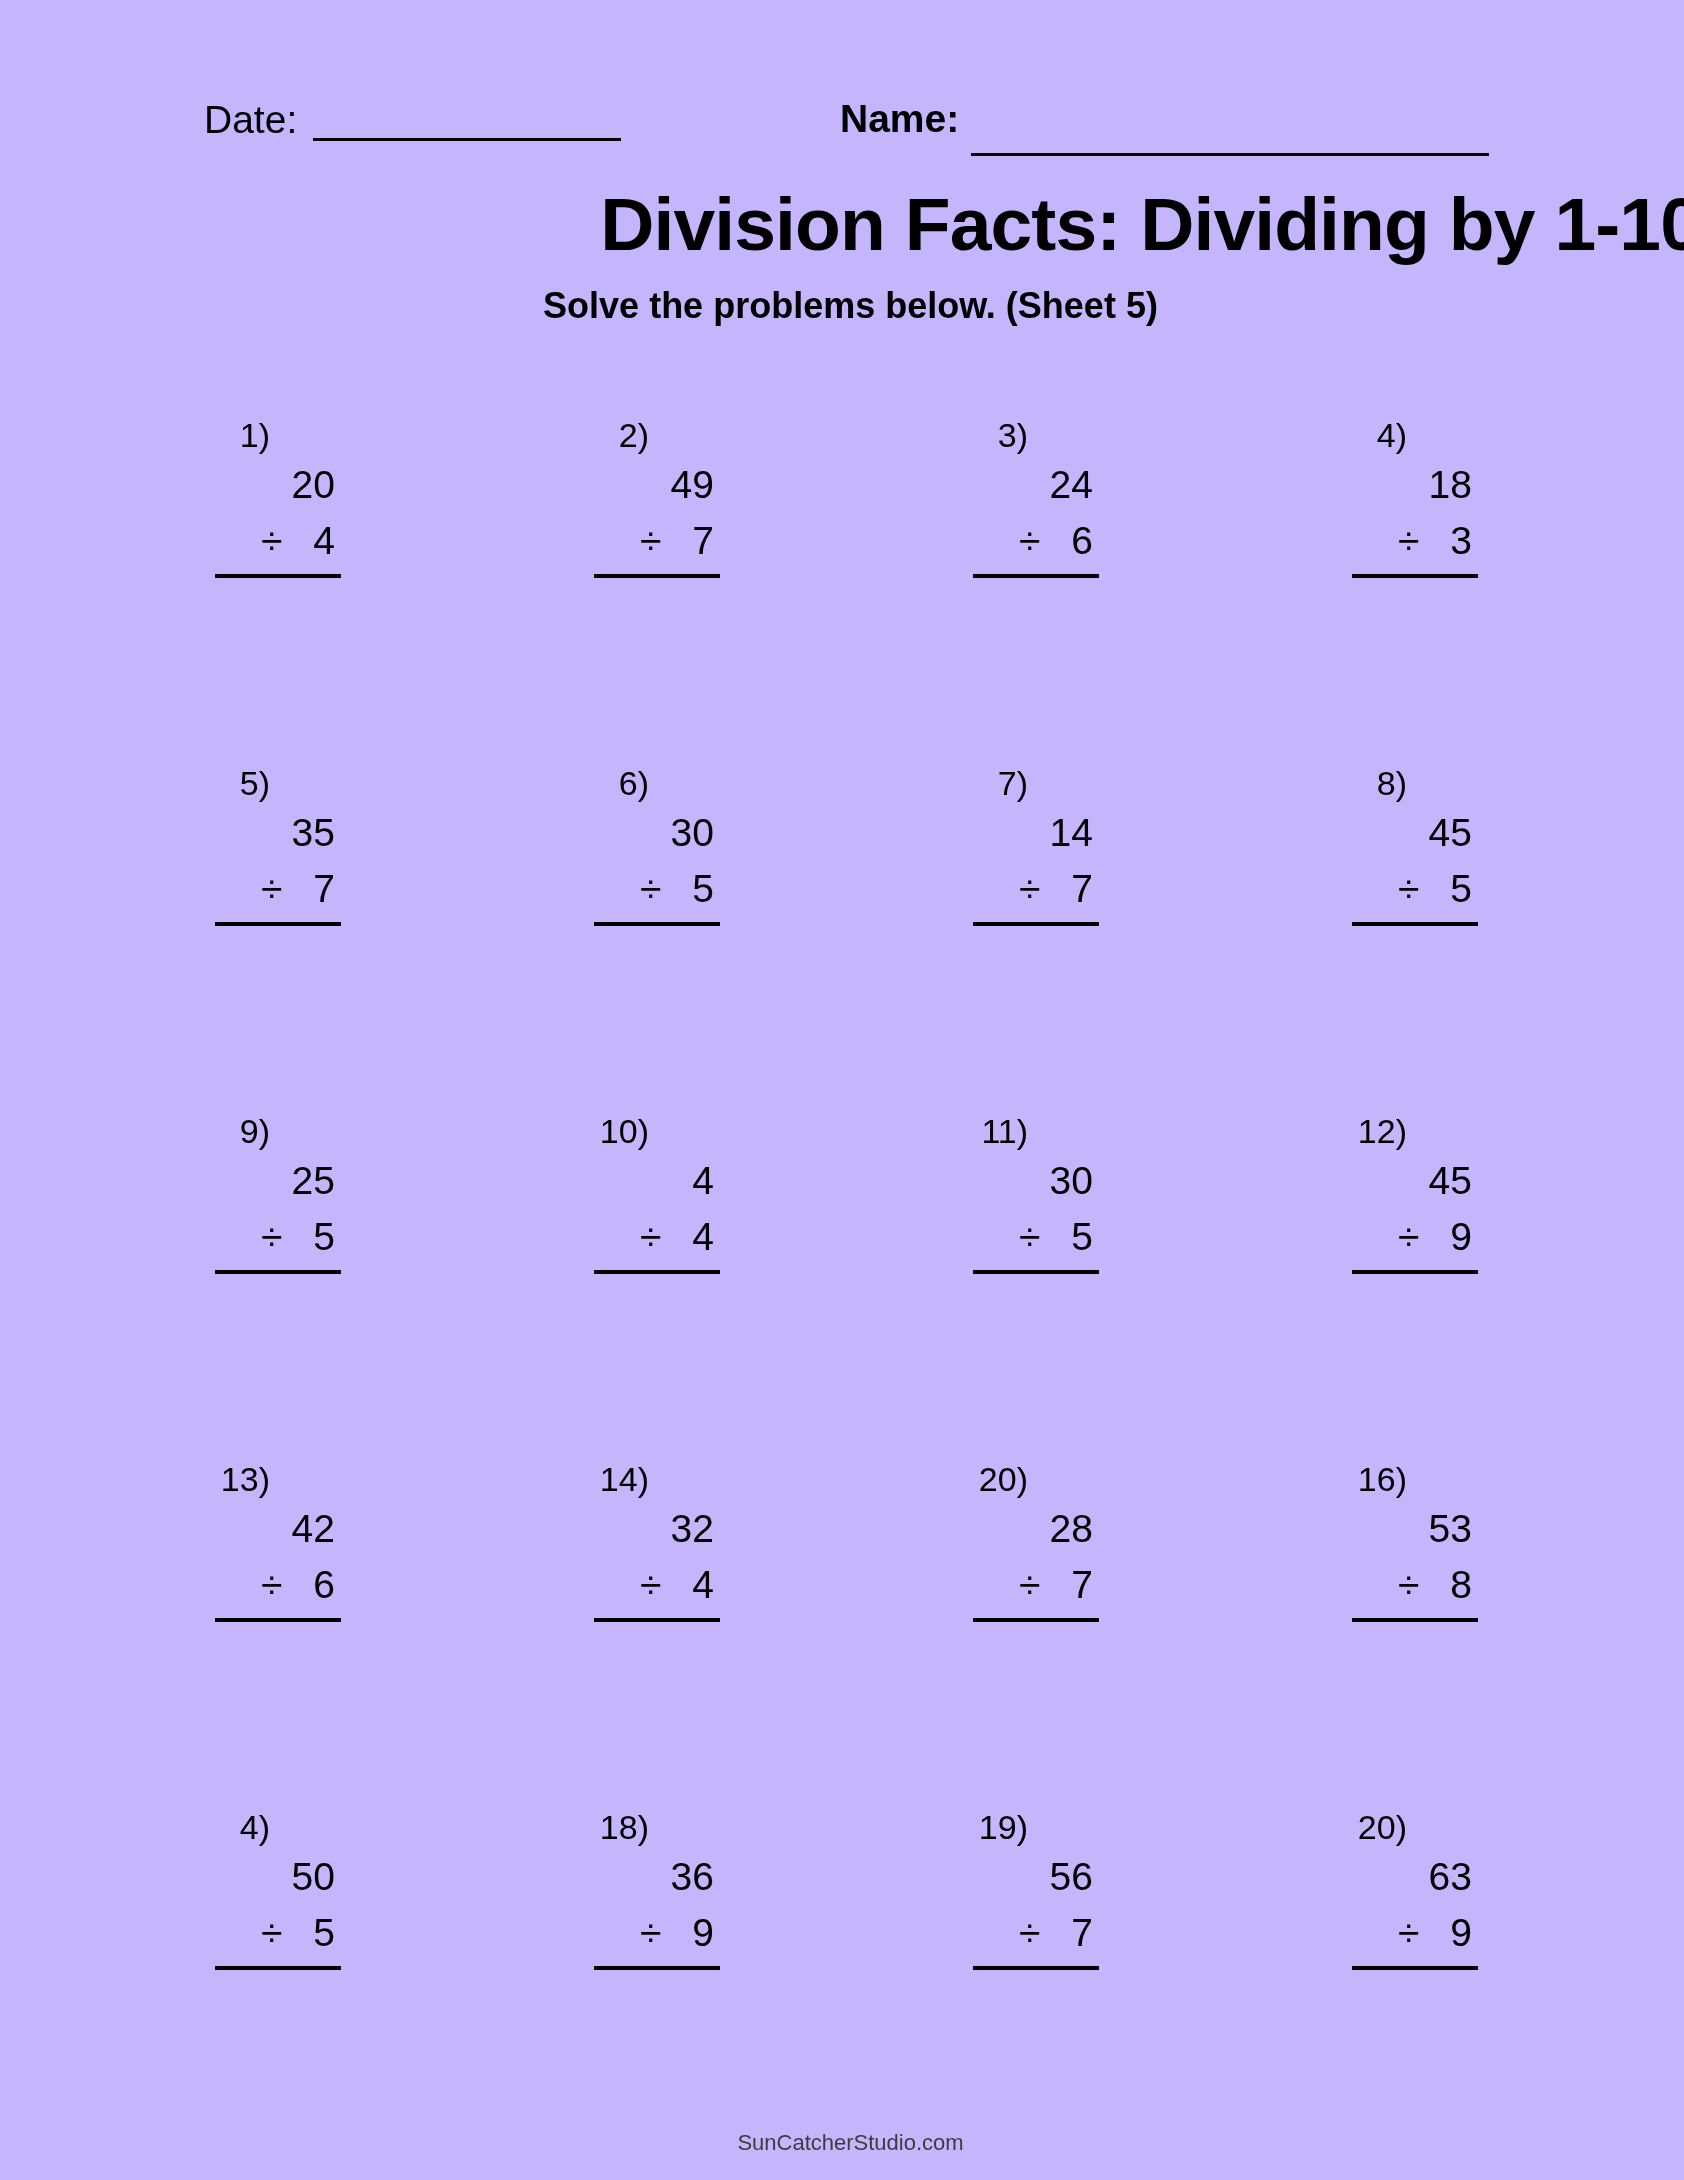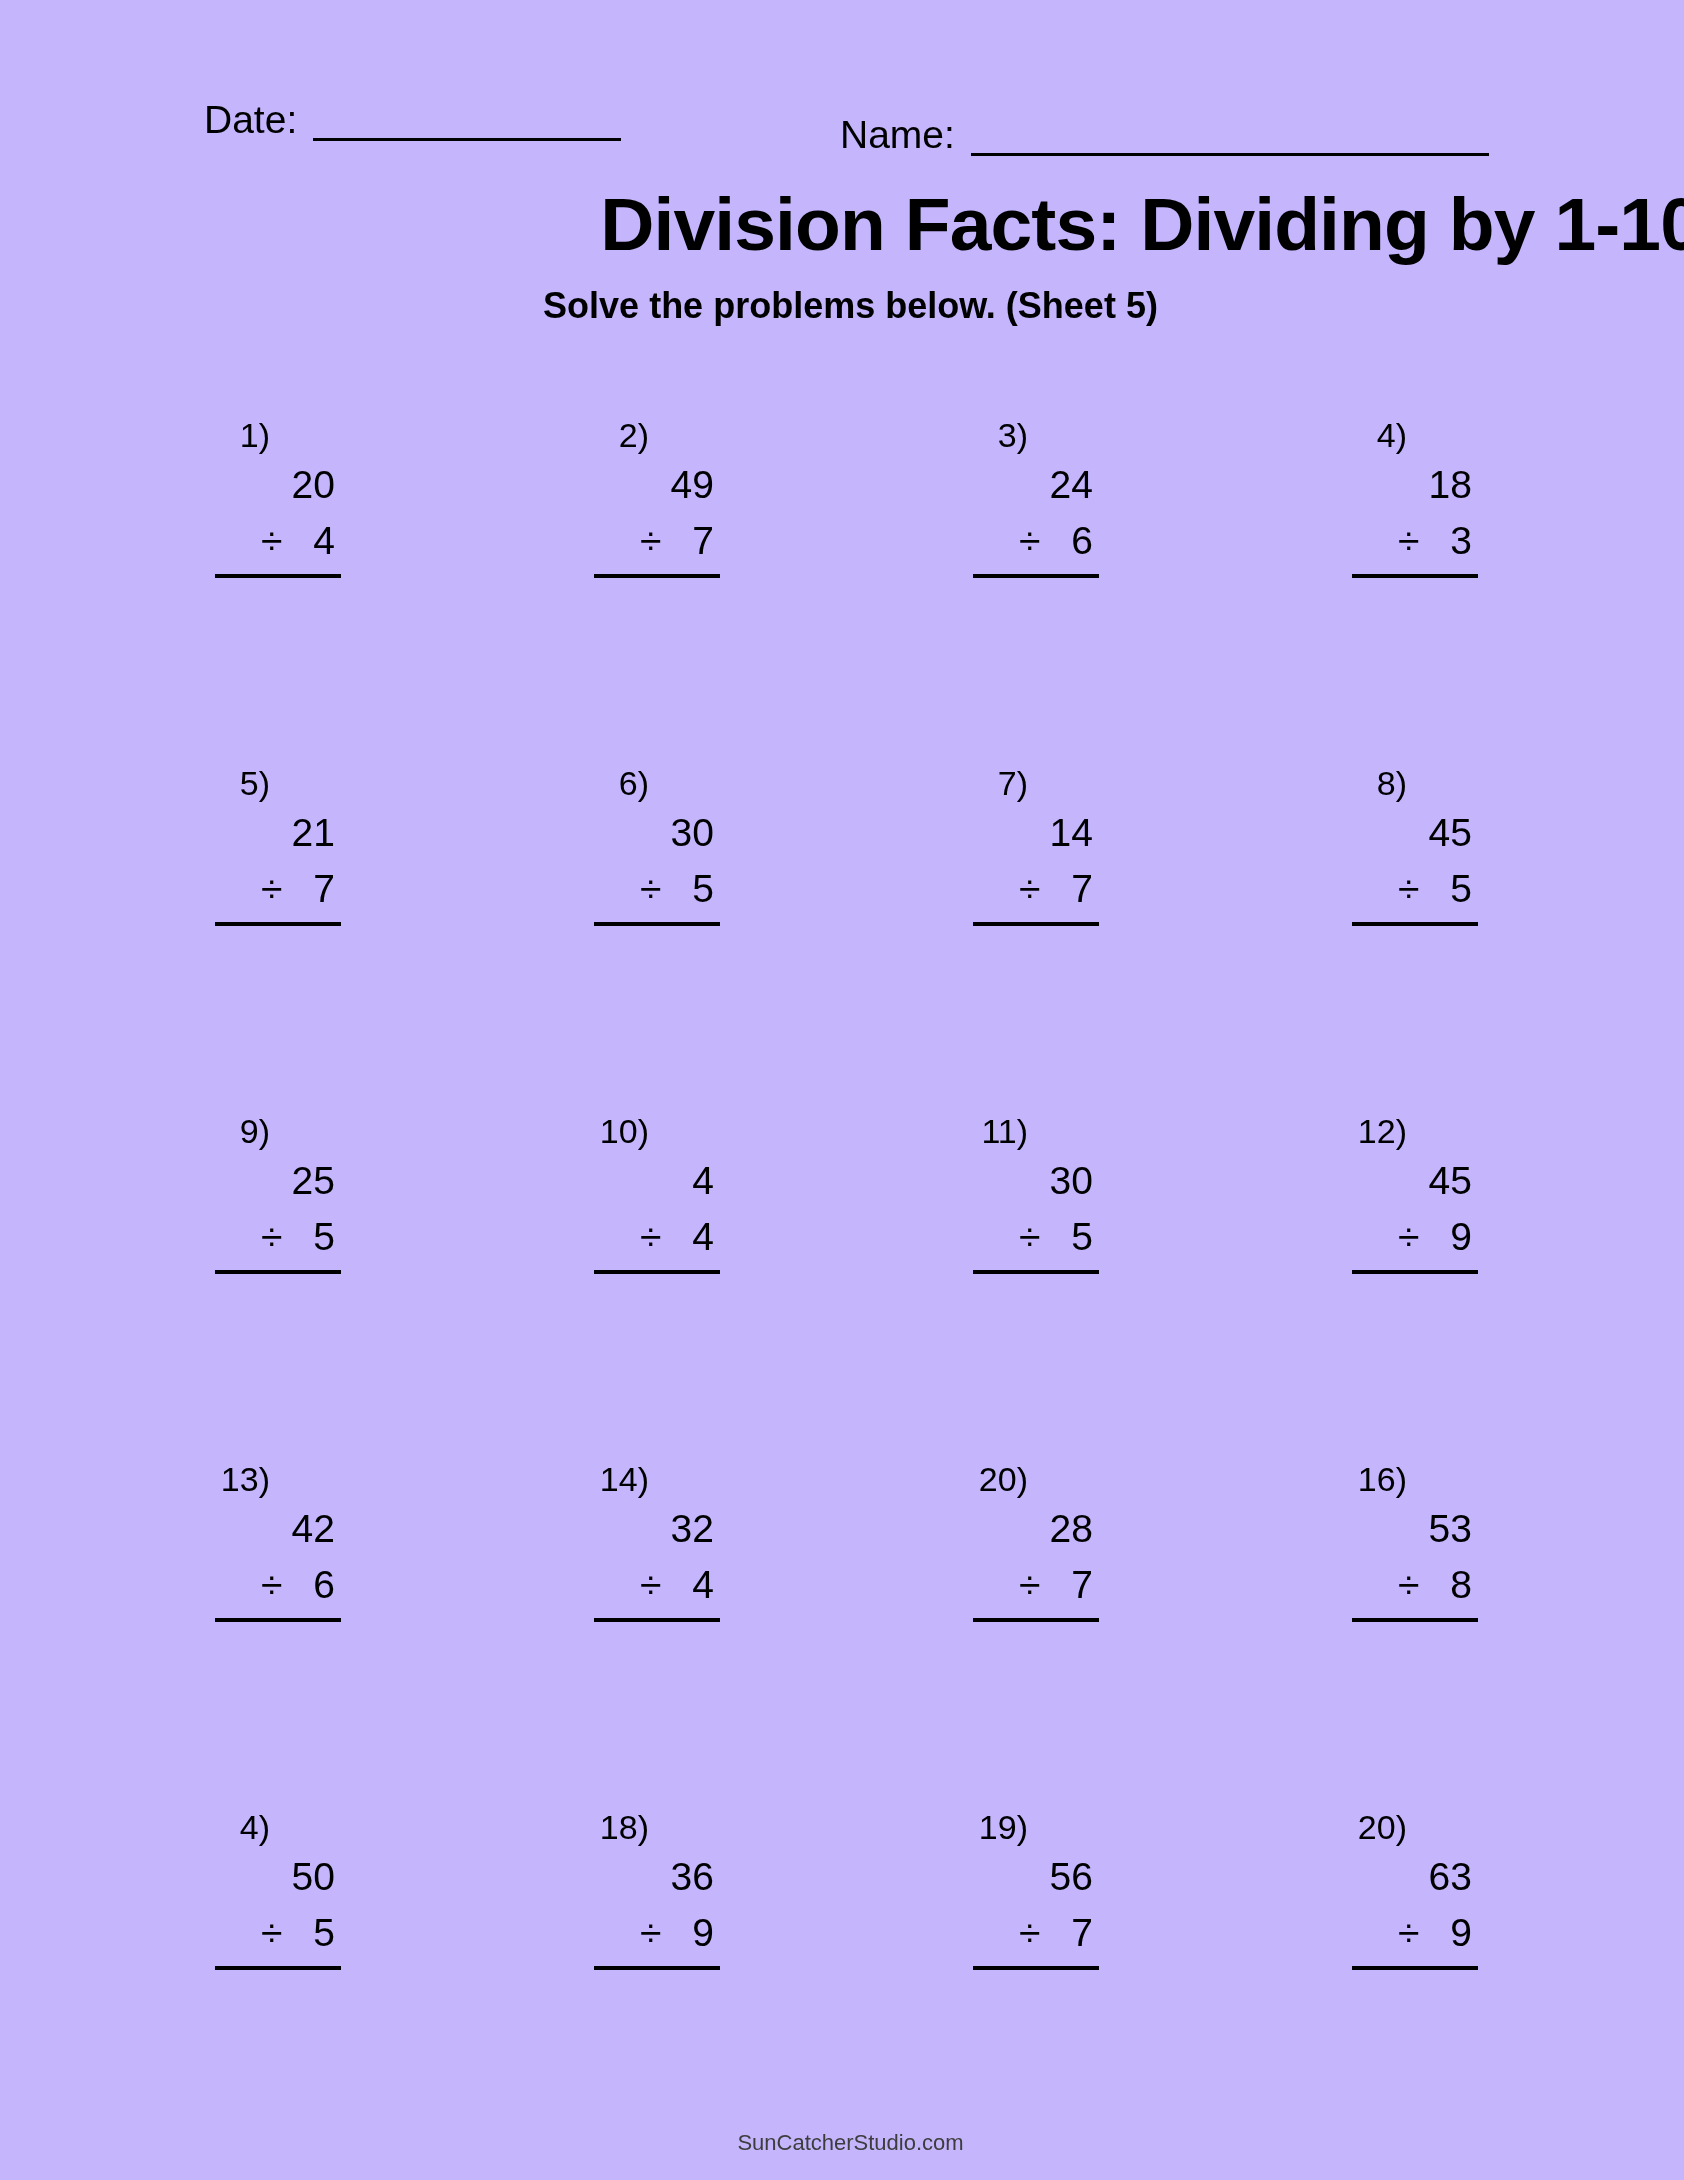--- a/index.html
+++ b/index.html
@@ -16,21 +16,21 @@
 
   
   .hdr-label {
     position: absolute;
     font-size: 39px;
     line-height: 46px;
     color: #000;
     white-space: nowrap;
   }
   .date-label { left: 204px; top: 97px; }
-  .name-label { left: 840px; top: 112px; }
+  .name-label { left: 840px; top: 96px; font-weight: bold; }
   .blank-line {
     position: absolute;
     border-top: 3.4px solid #000;
     height: 0;
   }
   .date-line { left: 313px; top: 138px; width: 308px; }
   .name-line { left: 971px; top: 153px; width: 518px; }
 
   
   .title {
@@ -149,21 +149,21 @@
     <div class="p-dividend">18</div>
     <div class="p-divisor">
       <span class="sign">÷</span><span>3</span>
     </div>
     <div class="p-answer-line"></div>
   </div>
       </div>
       <div class="p-row">
         <div class="cell">
     <div class="p-num">5)</div>
-    <div class="p-dividend">21</div>
+    <div class="p-dividend">35</div>
     <div class="p-divisor">
       <span class="sign">÷</span><span>7</span>
     </div>
     <div class="p-answer-line"></div>
   </div>
         <div class="cell">
     <div class="p-num">6)</div>
     <div class="p-dividend">30</div>
     <div class="p-divisor">
       <span class="sign">÷</span><span>5</span>

